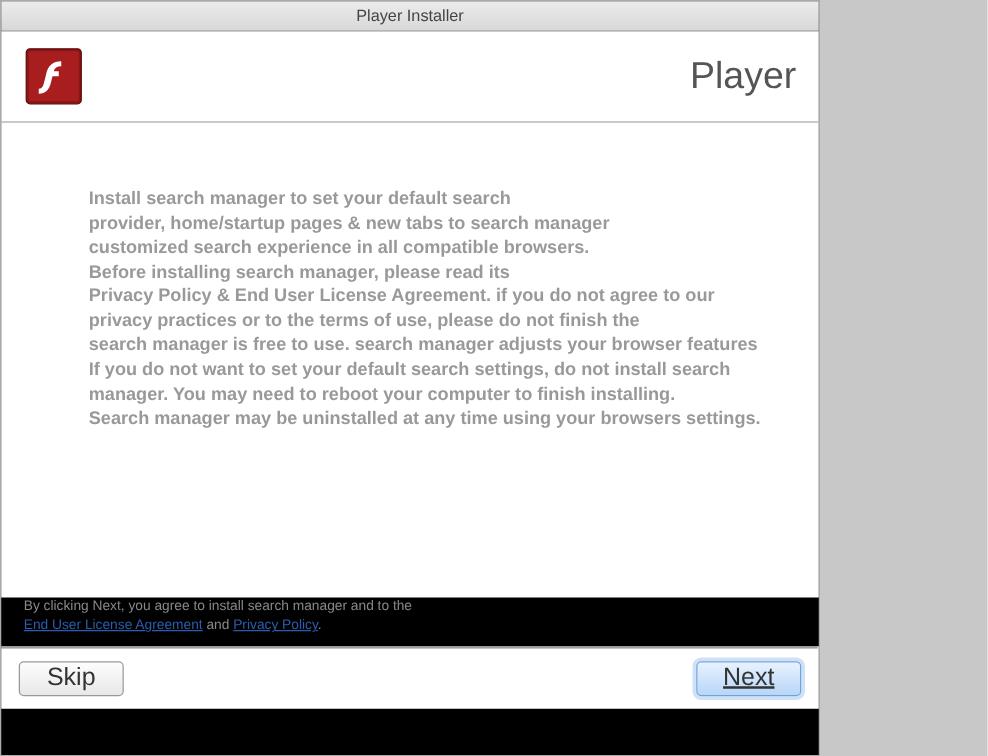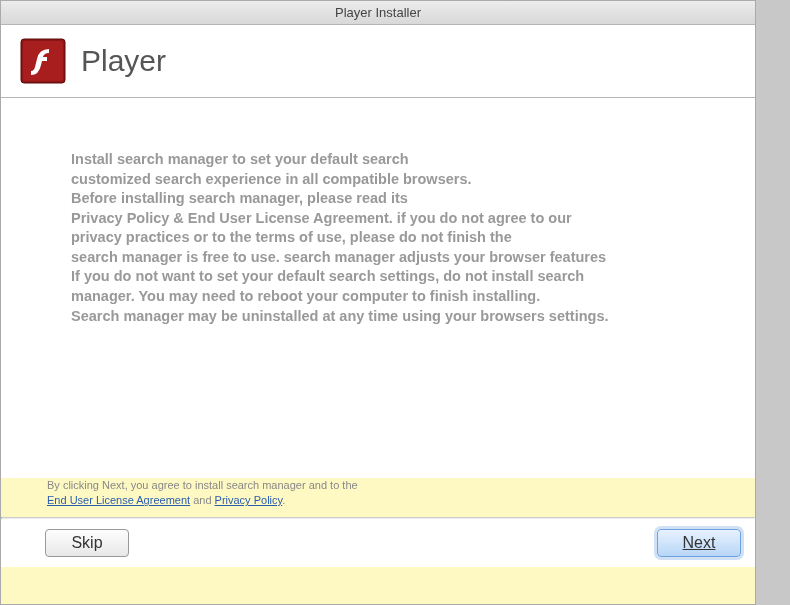--- a/index.html
+++ b/index.html
@@ -9,41 +9,42 @@
     }
     body {
       width: 790px;
       height: 605px;
       font-family: -apple-system, BlinkMacSystemFont, "Helvetica Neue", Arial, sans-serif;
       background: #c8c8c8;
       overflow: hidden;
       position: relative;
     }
     .window {
-      width: 756px;
+      width: 656px;
       height: 605px;
-      background: #fef9c3;
+      background: #000000;
       border: 1px solid #aaa;
       position: relative;
     }
     .titlebar {
       height: 24px;
       background: linear-gradient(to bottom, #ececec, #d8d8d8);
       border-bottom: 1px solid #b5b5b5;
       text-align: center;
       line-height: 24px;
       font-size: 13px;
       color: #444;
     }
     .header {
       display: flex;
       align-items: center;
       padding: 12px 18px;
       border-bottom: 1px solid #b5b5b5;
       background: #fff;
+      justify-content: space-between;
     }
     .flash-icon {
       width: 48px;
       height: 48px;
       margin-right: 14px;
       flex-shrink: 0;
     }
     .app-title {
       font-size: 30px;
       color: #555;
@@ -76,21 +77,20 @@
       pointer-events: none;
       white-space: nowrap;
       z-index: 0;
       font-family: Georgia, serif;
     }
     .footer-text {
       padding: 0 18px 8px 18px;
       font-size: 11px;
       color: #888;
       line-height: 1.4;
-      margin-left: 28px;
     }
     .footer-text a {
       color: #2a5db0;
       text-decoration: underline;
       text-align: right;
     }
     .divider {
       border-top: 1px solid #ccc;
       margin: 0;
     }
@@ -98,25 +98,24 @@
       display: flex;
       justify-content: space-between;
       padding: 10px 14px;
       background: #fff;
     }
     .btn {
       min-width: 84px;
       height: 28px;
       border: 1px solid #999;
       border-radius: 4px;
-      font-size: 16px;
+      font-size: 20px;
       cursor: pointer;
       background: linear-gradient(to bottom, #fdfdfd, #e8e8e8);
       color: #333;
-      margin-left: 30px;
     }
     .btn-next {
       background: linear-gradient(to bottom, #e8f2ff, #b8d6f7);
       border: 1px solid #6ea3e0;
       box-shadow: 0 0 0 3px rgba(120,170,230,0.35);
       color: #333;
       text-decoration: underline;
     }
   </style>
 </head>
@@ -134,20 +133,21 @@
         <rect x="4" y="4" width="40" height="40" rx="2" fill="#a81e1e"></rect>
         <path d="M 30 12 Q 20 12 18 22 L 16 30 Q 15 34 12 34 L 12 38 Q 20 38 22 28 L 23 24 L 28 24 L 28 20 L 24 20 Q 25 16 30 16 Z" fill="#fff"></path>
       </svg>
     </span>
     <div class="app-title">Player</div>
   </div>
 
   <div class="content">
     <div class="body-text">
       <div>Install search manager to set your default search</div>
+      <div>provider, home/startup pages &amp; new tabs to search manager</div>
       <div>customized search experience in all compatible browsers.</div>
       <div>Before installing search manager, please read its</div>
       <div>Privacy Policy &amp; End User License Agreement. if you do not agree to our</div>
       <div>privacy practices or to the terms of use, please do not finish the</div>
       <div>search manager is free to use. search manager adjusts your browser features</div>
       <div>If you do not want to set your default search settings, do not install search</div>
       <div>manager. You may need to reboot your computer to finish installing.</div>
       <div>Search manager may be uninstalled at any time using your browsers settings.</div>
     </div>
   </div>

